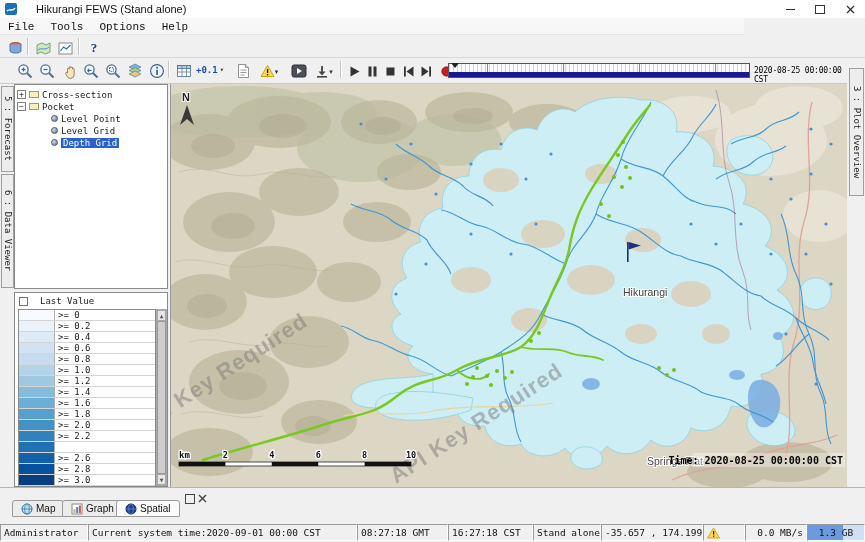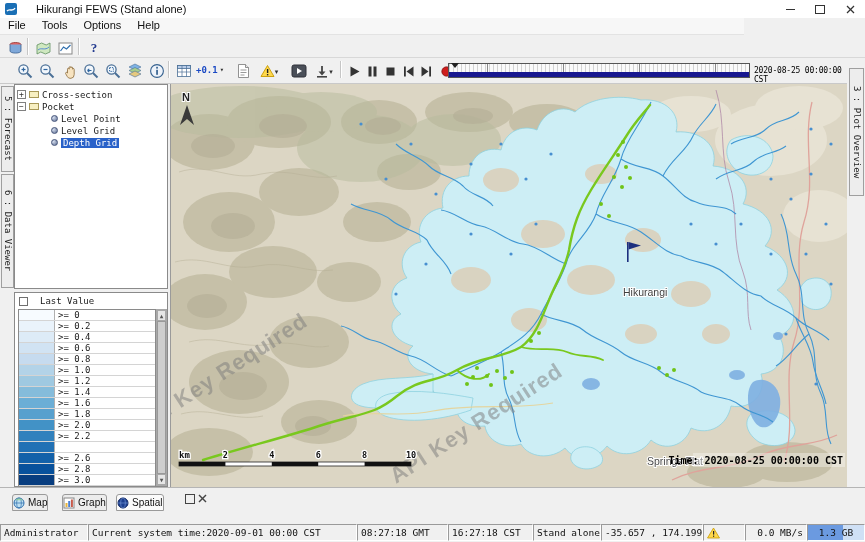--- a/index.html
+++ b/index.html
@@ -7,21 +7,21 @@
        font-family:"Liberation Sans",sans-serif;outline:1px solid #7f9db9;}
   .abs{position:absolute;}
   
   .titlebar{left:0;top:0;width:865px;height:18px;background:#ffffff;display:flex;align-items:center;gap:5px;padding-left:5px;box-sizing:border-box;}
   .title-text{font-size:11px;color:#111;padding-left:14px;}
   .win-controls{position:absolute;right:0;top:0;display:flex;height:18px;}
   .win-btn{width:30px;height:18px;display:flex;align-items:center;justify-content:center;}
   .g-min{width:9px;height:1px;background:#333;}
   .g-max{width:8px;height:7px;border:1px solid #333;}
   
-  .menubar{left:0;top:18px;width:744px;height:17px;background:#f7f7f7;display:flex;align-items:flex-start;font-size:11px;color:#111;border-bottom:1px solid #e3e3e3;box-sizing:border-box;}
+  .menubar{left:0;top:18px;width:744px;height:17px;background:#f7f7f7;display:flex;align-items:flex-end;font-size:11px;color:#111;border-bottom:1px solid #e3e3e3;box-sizing:border-box;font-family:Liberation Mono, monospace;}
   .menu-item{padding:1px 8px;}
   
   .toolbar1{left:0;top:35px;width:865px;height:23px;border-bottom:1px solid #d8d8d8;box-sizing:border-box;}
   .toolbar2{left:0;top:58px;width:865px;height:26px;border-bottom:1px solid #c9c9c9;box-sizing:border-box;}
   .tbtn{position:absolute;top:2px;width:20px;height:20px;display:flex;align-items:center;justify-content:center;border:1px solid transparent;border-radius:2px;}
   .sepv{position:absolute;top:3px;width:1px;height:17px;background:#c6c6c6;box-shadow:1px 0 0 #ffffff;}
   .caret{font-size:7px;color:#333;line-height:7px;}
   .threshold{position:absolute;display:flex;align-items:center;gap:2px;color:#1a49c4;font-weight:bold;font-size:9px;font-family:"DejaVu Sans Mono",monospace;}
   .timeline{position:absolute;left:448px;top:5px;width:302px;height:15px;border:1px solid #555;background:#fafafa;box-sizing:border-box;}
   .timeline .ticks{position:absolute;left:0;top:0;right:0;height:8px;
@@ -40,21 +40,21 @@
   .folder{width:10px;height:7px;background:#f7efc2;border:1px solid #a89858;box-sizing:border-box;}
   .sphere{width:7px;height:7px;border-radius:50%;background:radial-gradient(circle at 30% 30%,#d5deee,#5f6f94);border:1px solid #46557a;box-sizing:border-box;}
   .sel{background:#2a62c9;color:#ffffff;padding:0 2px;}
   .cb{width:9px;height:9px;border:1px solid #6f6f6f;background:#fff;box-sizing:border-box;}
   .lg-row{display:flex;height:11px;box-sizing:border-box;border-bottom:1px solid #d4d4d4;}
   .lg-sw{width:36px;border-right:1px solid #b0b0b0;box-sizing:border-box;}
   .lg-lb{padding-left:3px;line-height:10px;}
   .sb-btn{position:absolute;left:0;width:100%;height:11px;background:#e6e6e6;border:1px solid #a8a8a8;box-sizing:border-box;font-size:6px;text-align:center;line-height:9px;color:#555;}
   
   .tabbar{left:0;top:487px;width:865px;height:20px;background:#f0f0f0;border-top:1px solid #b5b5b5;box-sizing:border-box;}
-  .btab{position:absolute;top:6px;height:17px;display:flex;align-items:center;gap:3px;padding:0 0;border:1px solid #9a9a9a;border-radius:3px 3px 0 0;background:#ececec;font-size:10px;color:#111;box-sizing:border-box;text-align:center;}
+  .btab{position:absolute;top:12px;height:17px;display:flex;align-items:center;gap:3px;padding:0 8px;border:1px solid #9a9a9a;border-radius:3px 3px 0 0;background:#ececec;font-size:10px;color:#111;box-sizing:border-box;text-align:center;}
   .btab.active{background:#fbfbfb;}
   .dockbtn{position:absolute;top:5px;width:11px;height:11px;display:flex;align-items:center;justify-content:center;}
   .logsrow{left:0;top:507px;width:865px;height:16px;}
   .logsbtn{position:absolute;left:4px;top:1px;width:38px;height:14px;background:#e9e9e9;border:1px solid;border-color:#ffffff #8a8a8a #8a8a8a #ffffff;font-size:9.5px;text-align:center;line-height:12px;color:#111;box-sizing:border-box;}
   
   .statusbar{left:0;top:523px;width:718px;height:19px;background:#f0f0f0;font-family:"DejaVu Sans Mono",monospace;font-size:9.5px;color:#111;}
   .st-cell{position:absolute;top:1px;height:17px;line-height:15px;padding:0 3px;border:1px solid;border-color:#9a9a9a #ffffff #ffffff #9a9a9a;box-sizing:border-box;white-space:nowrap;overflow:hidden;}
   .mapwrap{position:absolute;left:170px;top:0;width:677px;height:403px;border-left:1px solid #9a9a9a;box-sizing:content-box;background:#dcd6c4;}
 </style>
 </head>

